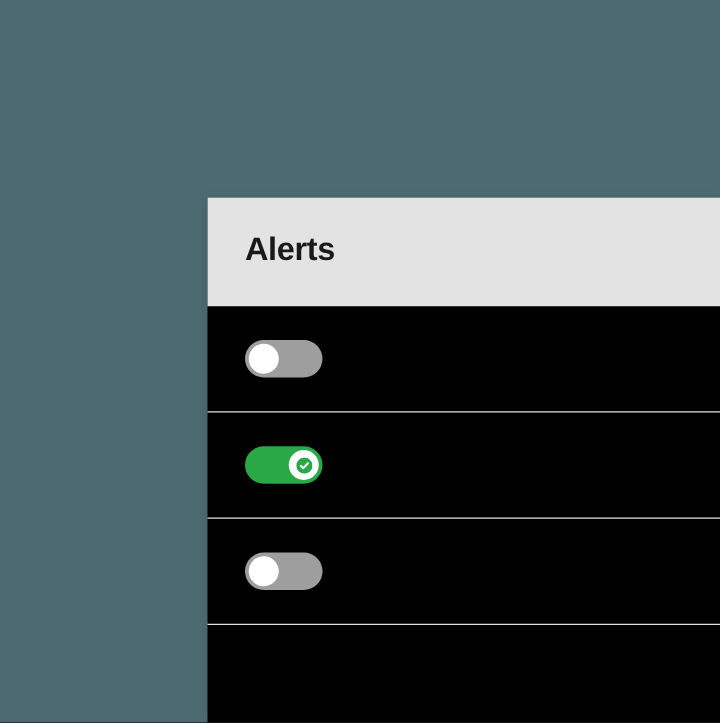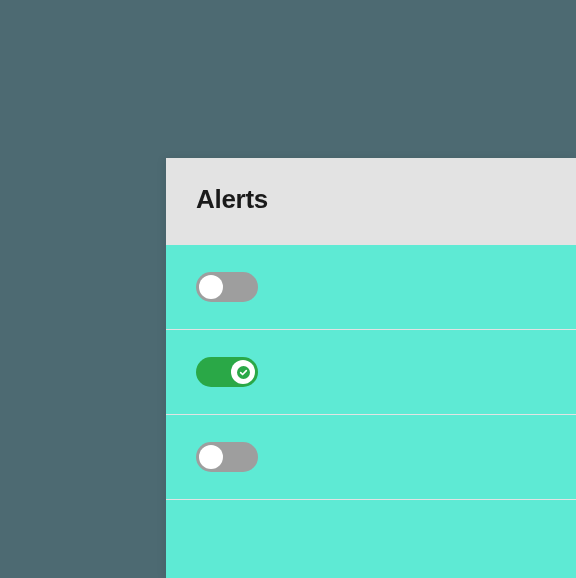--- a/index.html
+++ b/index.html
@@ -14,21 +14,21 @@
       font-family: -apple-system, BlinkMacSystemFont, "Segoe UI", Helvetica, Arial, sans-serif;
       overflow: hidden;
       position: relative;
     }
     .panel {
       position: absolute;
       left: 166px;
       top: 158px;
       right: 0;
       bottom: 0;
-      background: #5eead4;
+      background: #000000;
       box-shadow: -2px 0 8px rgba(0,0,0,0.08);
     }
     .header {
       background: #e3e3e3;
       padding: 26px 30px 30px 30px;
     }
     .header-title {
       font-size: 26px;
       font-weight: 700;
       color: #1a1a1a;

